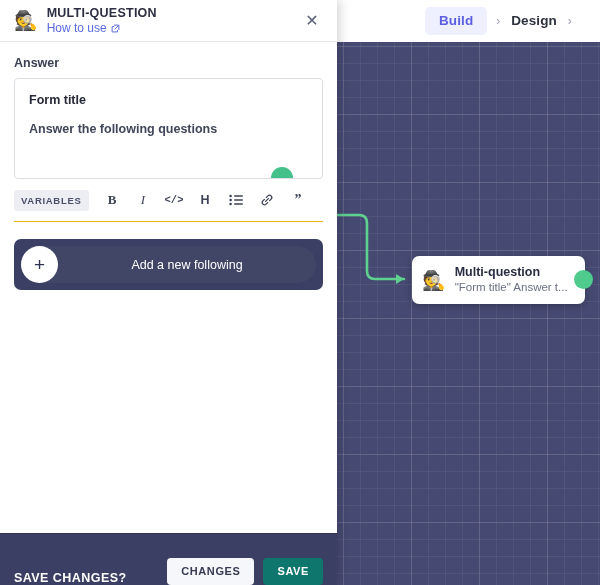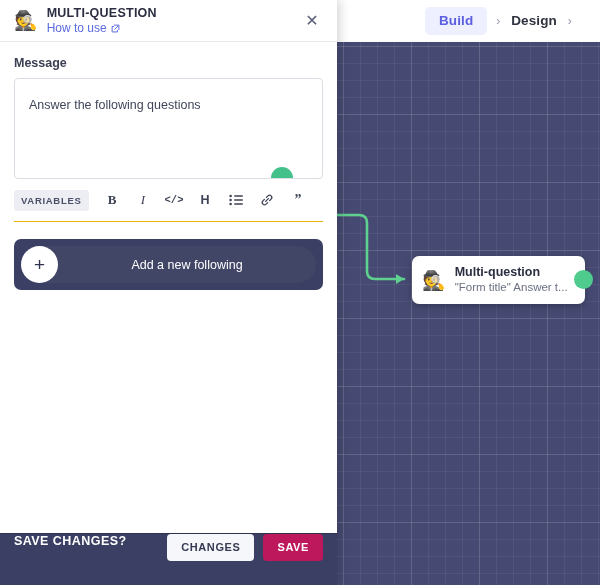--- a/index.html
+++ b/index.html
@@ -227,21 +227,22 @@
   .editor-title {
     font-size: 12.5px;
     font-weight: 700;
     color: #262a38;
     line-height: 1.45;
   }
   .editor-body {
     font-size: 12.5px;
     color: #41465a;
     line-height: 1.5;
-    margin-top: 5px;
+    margin-top: 11px;
+    font-weight: bold;
   }
   .editor-badge {
     position: absolute;
     right: 29px;
     bottom: -11px;
     width: 22px;
     height: 22px;
     border-radius: 50%;
     background: #44c08a;
   }
@@ -327,21 +328,21 @@
     margin-left: -37px;
     padding-left: 37px;
   }
 
   
   .save-bar {
     flex: 0 0 auto;
     height: 52px;
     background: #3b3f63;
     display: flex;
-    align-items: flex-start;
+    align-items: flex-end;
     padding: 0 14px;
     border-top: 1px solid #2f3350;
   }
   .save-text {
     font-size: 12.5px;
     font-weight: 700;
     letter-spacing: 0.45px;
     color: #ffffff;
     flex: 1 1 auto;
   }
@@ -349,21 +350,21 @@
     font-size: 11px;
     font-weight: 700;
     letter-spacing: 0.6px;
     border-radius: 4px;
     padding: 8px 14px;
     cursor: pointer;
     line-height: 1;
     border: none;
   }
   .btn-cancel { background: #f6f7fa; color: #363a53; margin-right: 9px; }
-  .btn-save { background: #be185d; color: #ffffff; }
+  .btn-save { background: #0f766e; color: #ffffff; }
 </style>
 </head>
 <body>
 
 <div id="app">
 
   <div class="canvas-topstrip"></div>
   <div class="canvas"></div>
 
   <svg class="flow-svg" viewBox="0 0 263 543">
@@ -400,23 +401,24 @@
             <path d="M10 2 L5.2 6.8" fill="none" stroke="#5b6ae0" stroke-width="1.3" stroke-linecap="round"></path>
             <path d="M8.6 8.6 V10.6 H1.5 V3.4 H3.6" fill="none" stroke="#5b6ae0" stroke-width="1.3" stroke-linecap="round" stroke-linejoin="round"></path>
           </svg>
         </a>
       </div>
       <div class="close-btn">✕</div>
     </div>
 
     <div class="panel-body">
 
-      <div class="field-label">Message</div>
+      <div class="field-label">Answer</div>
 
       <div class="editor-wrap">
+        <div class="editor-title">Form title</div>
         <div class="editor-body">Answer the following questions</div>
         <div class="editor-badge"></div>
       </div>
 
       <div class="toolbar">
         <div class="variables-btn">VARIABLES</div>
 
         <div class="tool-btn tb-b">B</div>
         <div class="tool-btn tb-i">I</div>
         <div class="tool-btn tb-code">&lt;/&gt;</div>

